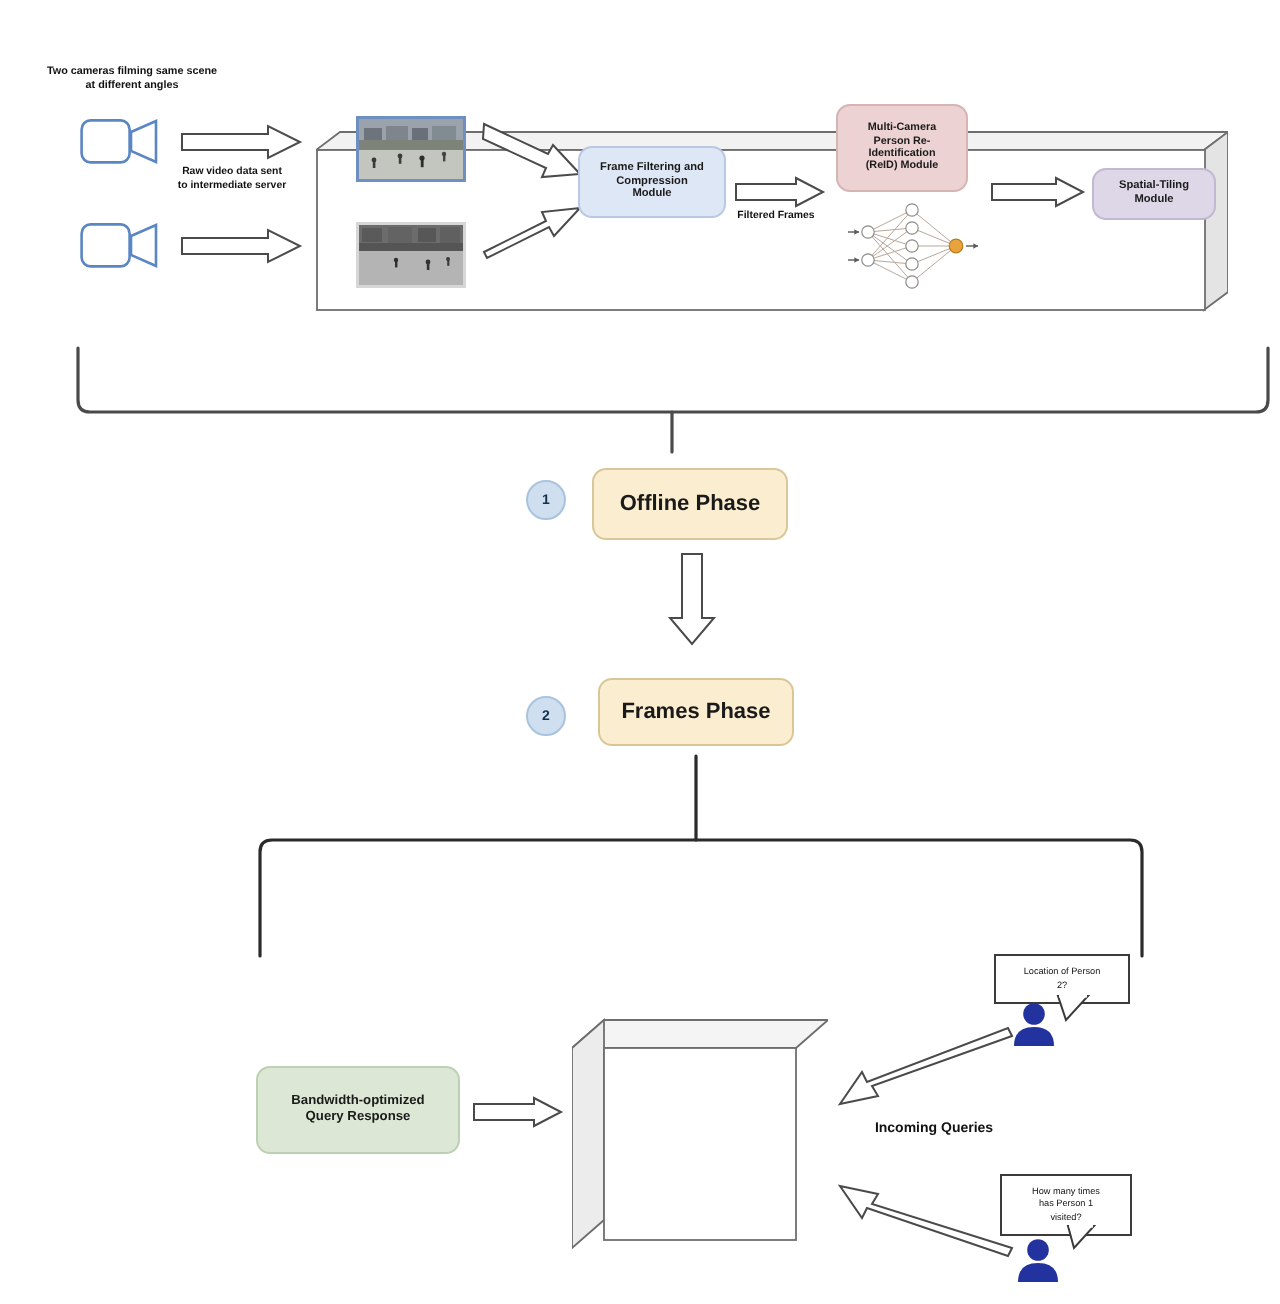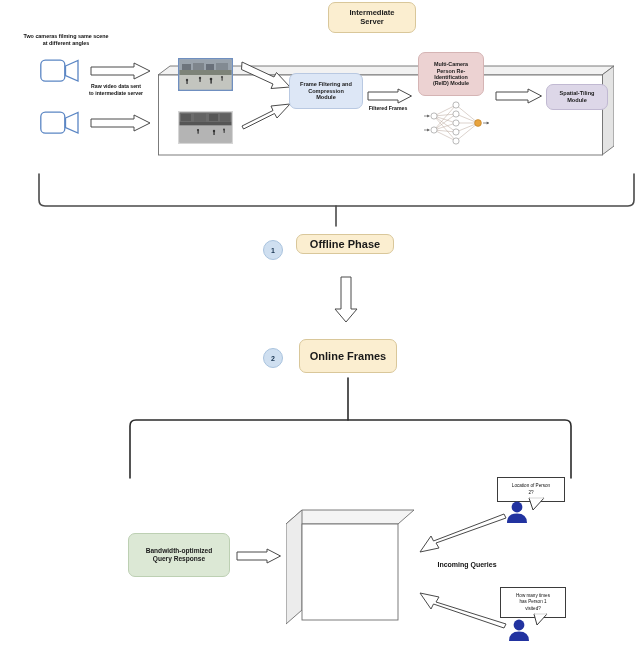--- a/index.html
+++ b/index.html
@@ -80,24 +80,20 @@
     <div>Raw video data sent</div>
     <div>to intermediate server</div>
   </div>
 
   <div class="connector" style="left:90px;top:114px;">
     <svg width="62" height="18" viewBox="0 0 62 18">
       <path d="M1 5 L44 5 L44 1 L60 9 L44 17 L44 13 L1 13 Z" fill="#ffffff" stroke="#4a4a4a" stroke-width="1"></path>
     </svg>
   </div>
 
-  <div class="abs node cream" style="left:328px;top:2px;width:88px;height:31px;font-size:7.6px;flex-direction:column;">
-    <div>Intermediate</div>
-    <div>Server</div>
-  </div>
 
   <div class="server3d" style="left:158px;top:33px;">
     <svg width="456" height="125" viewBox="0 0 456 125">
       <polygon points="0,42 12,33 456,33 444,42" fill="#f2f2f2" stroke="#6e6e6e" stroke-width="0.9"></polygon>
       <polygon points="444,42 456,33 456,113 444,122" fill="#e4e4e4" stroke="#6e6e6e" stroke-width="0.9"></polygon>
       <rect x="0.5" y="42" width="444" height="80" fill="#ffffff" stroke="#6e6e6e" stroke-width="0.9"></rect>
     </svg>
   </div>
 
   <div class="thumb" style="left:178px;top:58px;">
@@ -228,30 +224,30 @@
   </div>
 
   <div class="connector" style="left:0px;top:170px;">
     <svg width="640" height="60" viewBox="0 0 640 60">
       <path d="M39 4 L39 30 Q39 36 45 36 L628 36 Q634 36 634 30 L634 4" fill="none" stroke="#4a4a4a" stroke-width="1.6" stroke-linecap="round"></path>
       <path d="M336 36 L336 56" fill="none" stroke="#4a4a4a" stroke-width="1.6" stroke-linecap="round"></path>
     </svg>
   </div>
 
   <div class="abs numcirc" style="left:263px;top:240px;width:20px;height:20px;">1</div>
-  <div class="abs node cream" style="left:296px;top:234px;width:98px;height:20px;font-size:11px;">Offline Phase</div>
+  <div class="abs node cream" style="left:296px;top:234px;width:98px;height:36px;font-size:11px;">Offline Phase</div>
 
   <div class="connector" style="left:333px;top:276px;">
     <svg width="26" height="48" viewBox="0 0 26 48">
       <path d="M8 1 L18 1 L18 33 L24 33 L13 46 L2 33 L8 33 Z" fill="#ffffff" stroke="#4a4a4a" stroke-width="1"></path>
     </svg>
   </div>
 
   <div class="abs numcirc" style="left:263px;top:348px;width:20px;height:20px;">2</div>
-  <div class="abs node cream" style="left:299px;top:339px;width:98px;height:34px;font-size:11px;">Online Frames</div>
+  <div class="abs node cream" style="left:299px;top:339px;width:98px;height:34px;font-size:11px;">Frames Phase</div>
 
   <div class="connector" style="left:0px;top:378px;">
     <svg width="640" height="105" viewBox="0 0 640 105">
       <path d="M348 0 L348 42" fill="none" stroke="#2b2b2b" stroke-width="1.6" stroke-linecap="round"></path>
       <path d="M130 100 L130 48 Q130 42 136 42 L565 42 Q571 42 571 48 L571 100" fill="none" stroke="#2b2b2b" stroke-width="1.6" stroke-linecap="round"></path>
     </svg>
   </div>
 
   <div class="abs node green" style="left:128px;top:533px;width:102px;height:44px;font-size:6.6px;flex-direction:column;">
     <div>Bandwidth-optimized</div>

